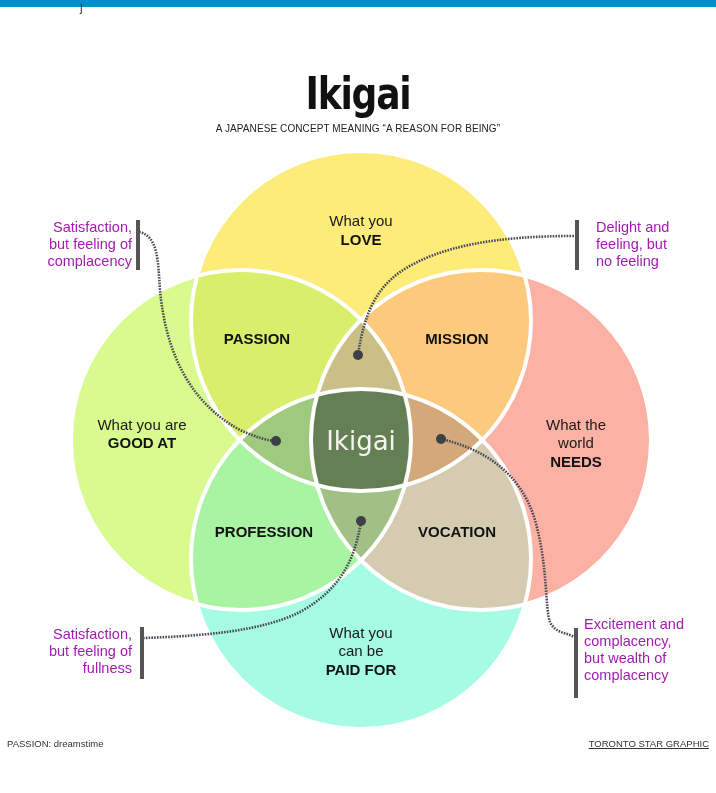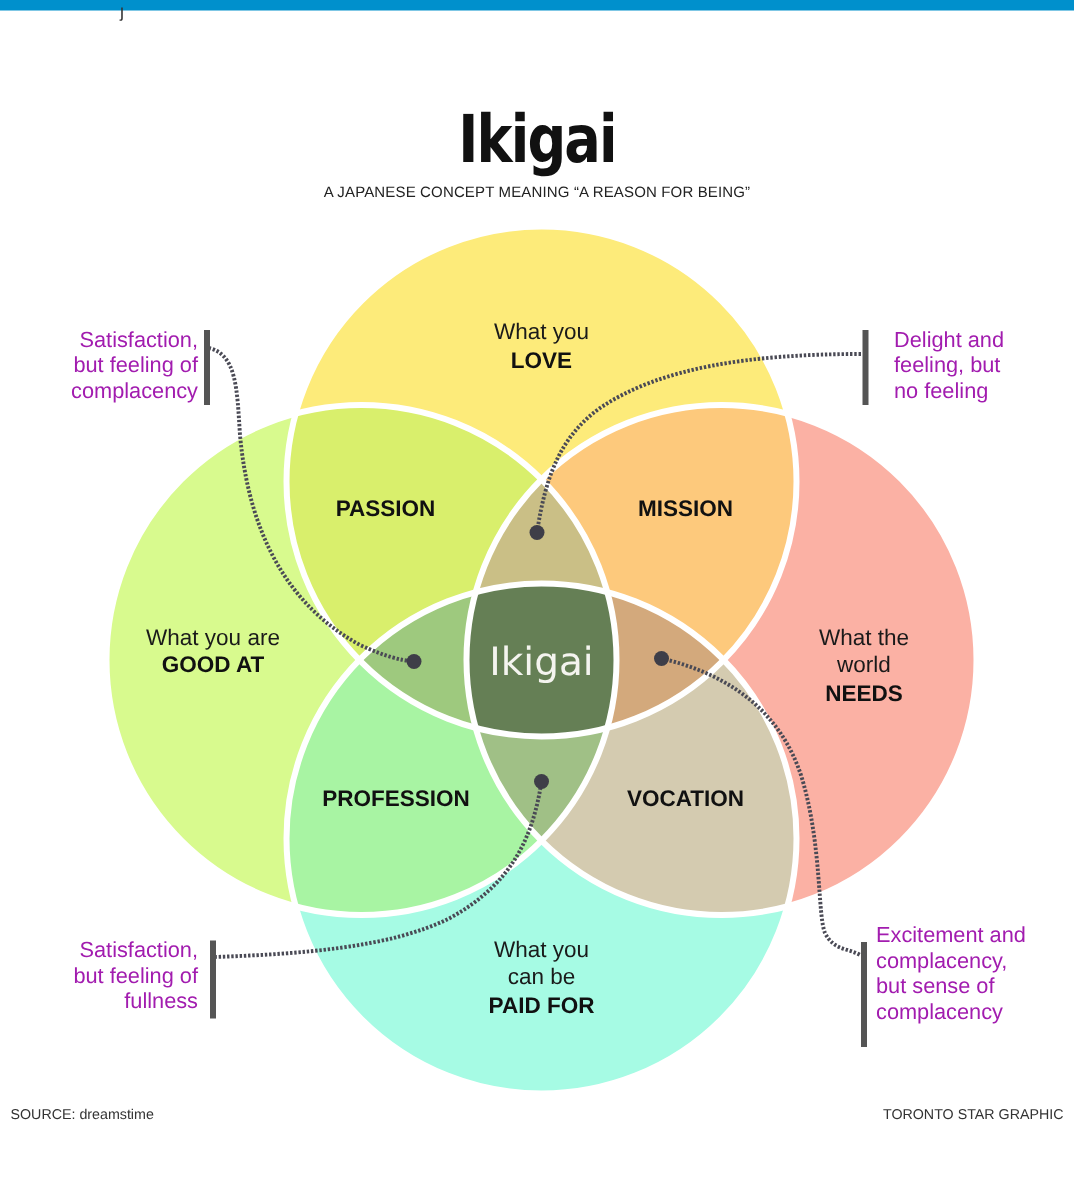--- a/index.html
+++ b/index.html
@@ -147,19 +147,19 @@
 <div class="note right-al" style="left:14px; top:626px; width:118px;">
   <div>Satisfaction,</div>
   <div>but feeling of</div>
   <div>fullness</div>
 </div>
 <div class="bar" style="left:140px; top:627px; height:52px;"></div>
 
 <div class="note" style="left:584px; top:616px; width:132px;">
   <div>Excitement and</div>
   <div>complacency,</div>
-  <div>but sense of</div>
+  <div>but wealth of</div>
   <div>complacency</div>
 </div>
 <div class="bar" style="left:574px; top:628px; height:70px;"></div>
 
-<div class="footer" style="left:7px;">SOURCE: dreamstime</div>
-<div class="footer" style="right:7px;">TORONTO STAR GRAPHIC</div>
+<div class="footer" style="left:7px;">PASSION: dreamstime</div>
+<div class="footer" style="right:7px;text-decoration:underline;">TORONTO STAR GRAPHIC</div>
 
 </body></html>

